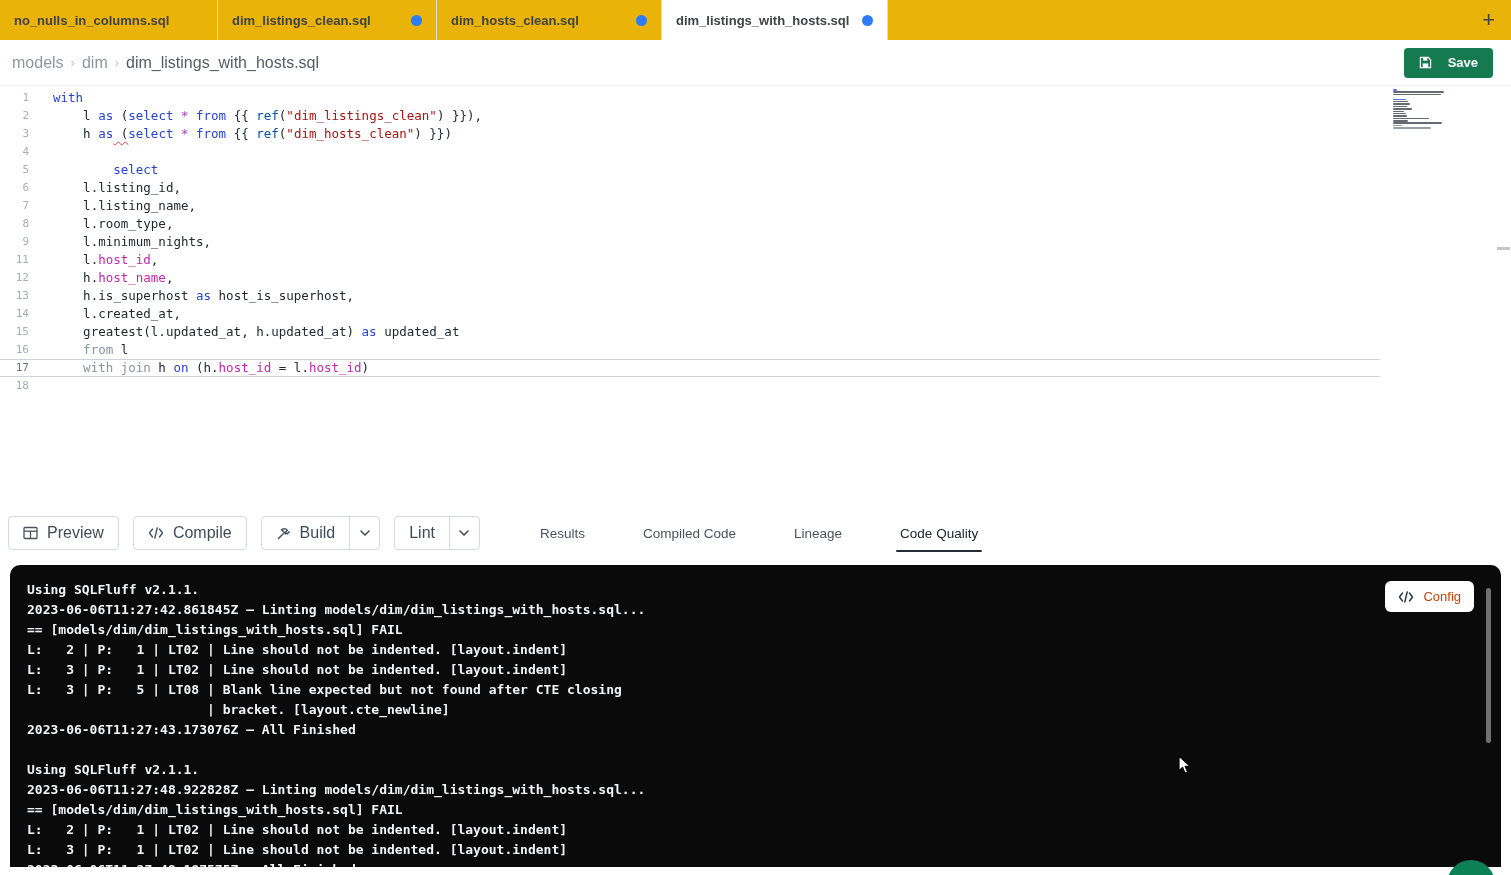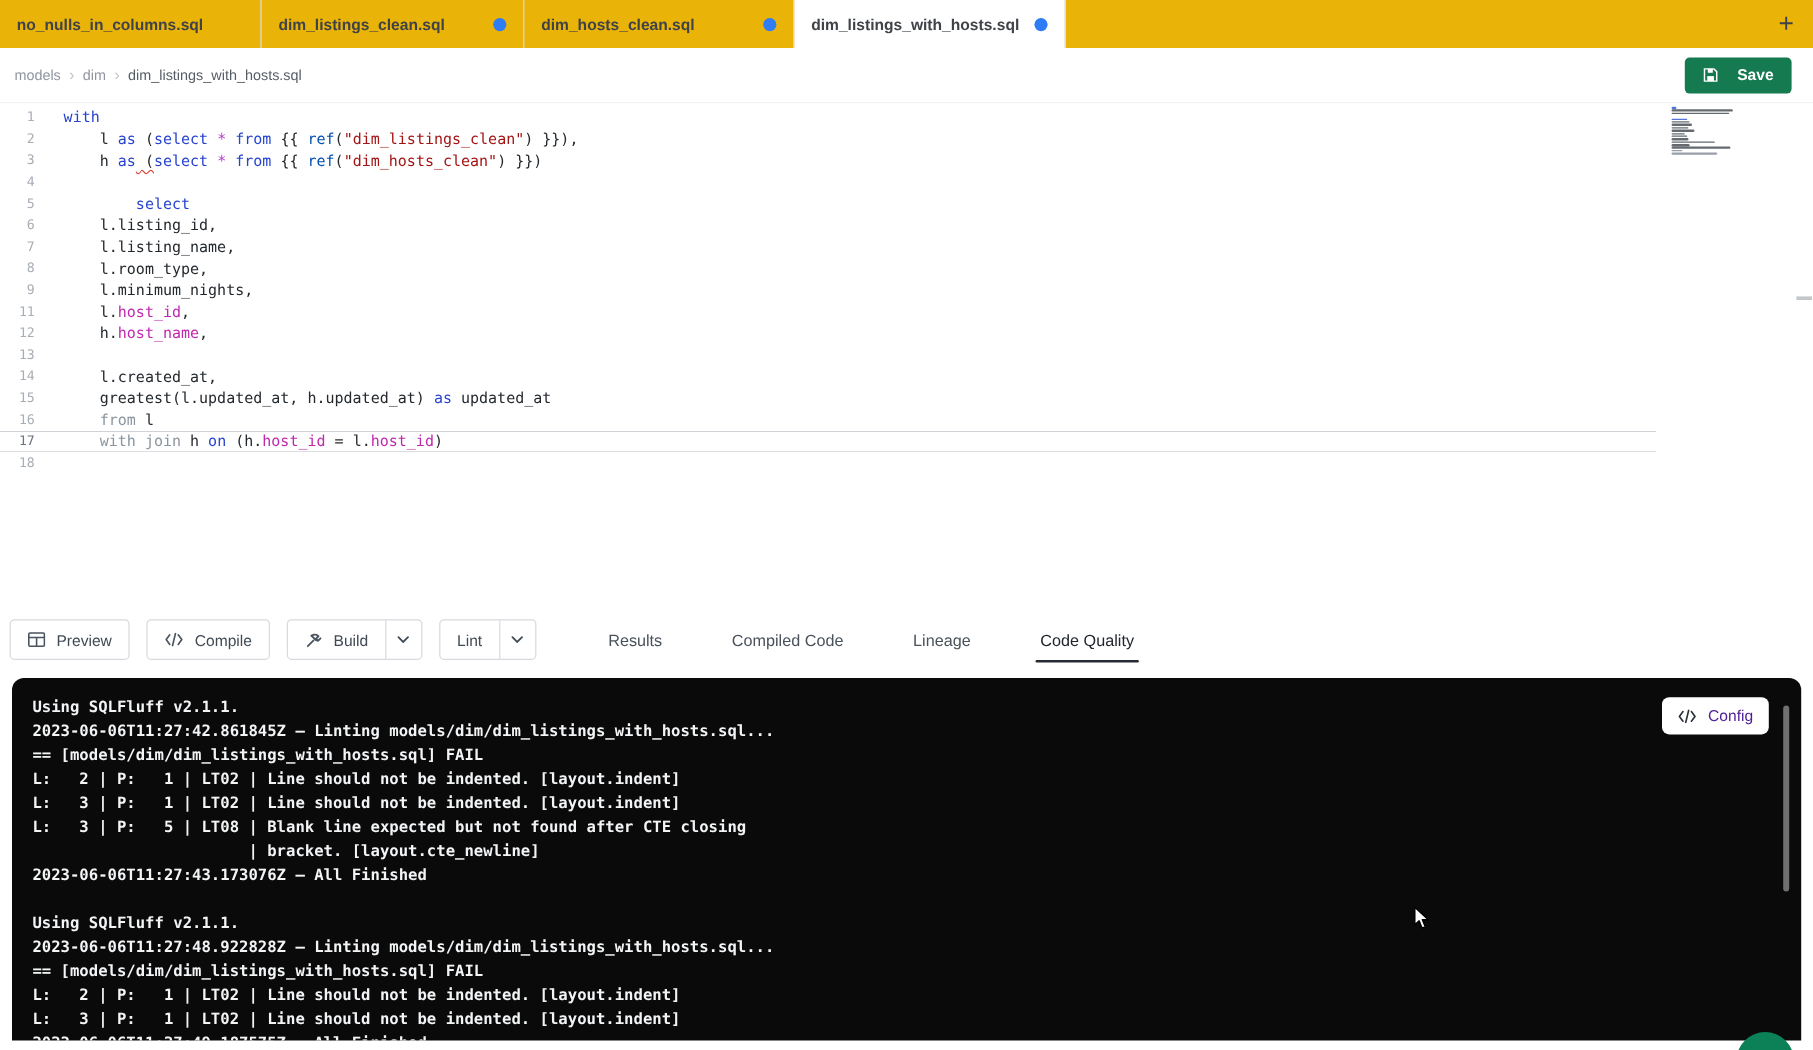--- a/index.html
+++ b/index.html
@@ -14,21 +14,21 @@
   .tab:nth-child(2){width:219px;}
   .tab:nth-child(3){width:225px;}
   .tab:nth-child(4){width:226px;}
   .tab .tab-label{flex:1;white-space:nowrap;overflow:hidden;}
   .tab.active{background:#fff;}
   .dot{width:11px;height:11px;border-radius:50%;background:var(--dot-blue,#2e7cf6);margin-left:8px;flex:none;}
   .newtab{margin-left:auto;display:flex;align-items:center;padding:0 16px;font-size:22px;color:#3f4246;cursor:pointer;}
 
   
   .crumbbar{height:45px;display:flex;align-items:center;padding:0 12px;background:#fff;}
-  .crumb{font-size:12px;color:#9096a0;}
+  .crumb{font-size:16px;color:#9096a0;}
   .crumb.last{color:#565c66;}
   .crumb-sep{margin:0 7px;color:#c0c4cc;font-size:13px;}
   .save-btn{margin-left:auto;margin-right:6px;display:flex;align-items:center;gap:16px;height:30px;padding:0 15px;background:var(--save-green,#157a50);color:#fff;border-radius:4px;font-size:13px;font-weight:600;cursor:pointer;}
   .save-btn .btn-icon{color:#fff;}
 
   
   .editor{position:relative;height:424px;border-top:1px solid #f3f3f3;}
   #code-lines{padding-top:3px;font-family:"DejaVu Sans Mono",monospace;font-size:12.5px;}
   .cline{display:flex;height:18px;line-height:18px;width:1380px;}
   .cline.active{box-shadow:inset 0 1px 0 #cfd2d6, inset 0 -1px 0 #cfd2d6;}
@@ -43,33 +43,33 @@
   .tk-fn{color:#0550ae;}
   .tk-pl{color:#24292e;}
   .tk-err{color:#24292e;text-decoration:underline wavy #e0443a;text-decoration-thickness:1px;text-underline-offset:3px;}
   #minimap{position:absolute;top:3px;right:46px;width:72px;}
   .mini-bar{height:1.5px;margin-bottom:0.9px;border-radius:1px;opacity:.85;}
   .scroll-mark{position:absolute;right:1px;top:161px;width:13px;height:3px;background:#c3c7cc;}
 
   
   .toolbar{height:48px;display:flex;align-items:center;padding:0 8px;}
   #toolbar-buttons{display:flex;gap:14px;align-items:center;}
-  .btn{display:flex;align-items:center;height:34px;border:1px solid #d6d9dd;border-radius:4px;background:#fff;color:#414b55;font-size:13px;cursor:pointer;}
+  .btn{display:flex;align-items:center;height:34px;border:1px solid #d6d9dd;border-radius:4px;background:#fff;color:#414b55;font-size:16px;cursor:pointer;}
   .btn-main{display:flex;align-items:center;gap:9px;padding:0 14px;height:100%;}
   .chev{width:30px;height:100%;display:flex;align-items:center;justify-content:center;border-left:1px solid #d6d9dd;color:#414b55;}
   .btn-icon{display:flex;align-items:center;color:#4a545e;}
   #result-tabs{display:flex;gap:34px;margin-left:36px;height:48px;align-items:center;}
   .rtab{font-size:13.5px;color:#4a525c;position:relative;height:100%;display:flex;align-items:center;cursor:pointer;white-space:nowrap;margin-left:24px;}
   .rtab.active{color:#20262e;}
   .rtab.active::after{content:"";position:absolute;left:-4px;right:-4px;bottom:5px;height:2px;background:var(--underline,#262c33);border-radius:1px;}
 
   
   .terminal{position:relative;margin:8px 10px 16px;height:302px;background:var(--terminal-bg,#0a0a0b);border-radius:10px 10px 0 0;padding:15px 0 0 17px;overflow:hidden;}
   .tline{font-family:"DejaVu Sans Mono",monospace;font-size:13px;font-weight:700;line-height:20px;color:#f3f4f5;white-space:pre;}
-  .config-btn{position:absolute;top:16px;right:27px;display:flex;align-items:center;gap:9px;height:31px;padding:0 13px;background:#fff;border-radius:6px;font-size:13px;font-weight:500;color:#4c1d95;cursor:pointer;}
+  .config-btn{position:absolute;top:16px;right:27px;display:flex;align-items:center;gap:9px;height:31px;padding:0 13px;background:#fff;border-radius:6px;font-size:13px;font-weight:500;color:#c2410c;cursor:pointer;}
   .config-btn .btn-icon{color:#2b313a;}
   .t-scrollbar{position:absolute;right:10px;top:23px;width:5px;height:155px;background:#707070;border-radius:3px;}
 
   
   .mouse-cursor{position:absolute;left:1178px;top:755px;pointer-events:none;}
   .help-bubble{position:absolute;left:1447px;top:860px;width:48px;height:48px;border-radius:50%;background:#0c8158;cursor:pointer;}
 </style>
 </head>
 <body>
 
@@ -155,20 +155,21 @@
       <div class="cline">
         <span class="ln">11</span>
         <span class="ctext"><span class="tk-pl">    l.</span><span class="tk-var">host_id</span><span class="tk-pl">,</span></span>
       </div>
       <div class="cline">
         <span class="ln">12</span>
         <span class="ctext"><span class="tk-pl">    h.</span><span class="tk-var">host_name</span><span class="tk-pl">,</span></span>
       </div>
       <div class="cline">
         <span class="ln">13</span>
+        <span class="ctext"><span class="tk-pl">    h.is_superhost </span><span class="tk-kw">as</span><span class="tk-pl"> host_is_superhost,</span></span>
       </div>
       <div class="cline">
         <span class="ln">14</span>
         <span class="ctext"><span class="tk-pl">    l.created_at,</span></span>
       </div>
       <div class="cline">
         <span class="ln">15</span>
         <span class="ctext"><span class="tk-pl">    greatest(l.updated_at, h.updated_at) </span><span class="tk-kw">as</span><span class="tk-pl"> updated_at</span></span>
       </div>
       <div class="cline">

